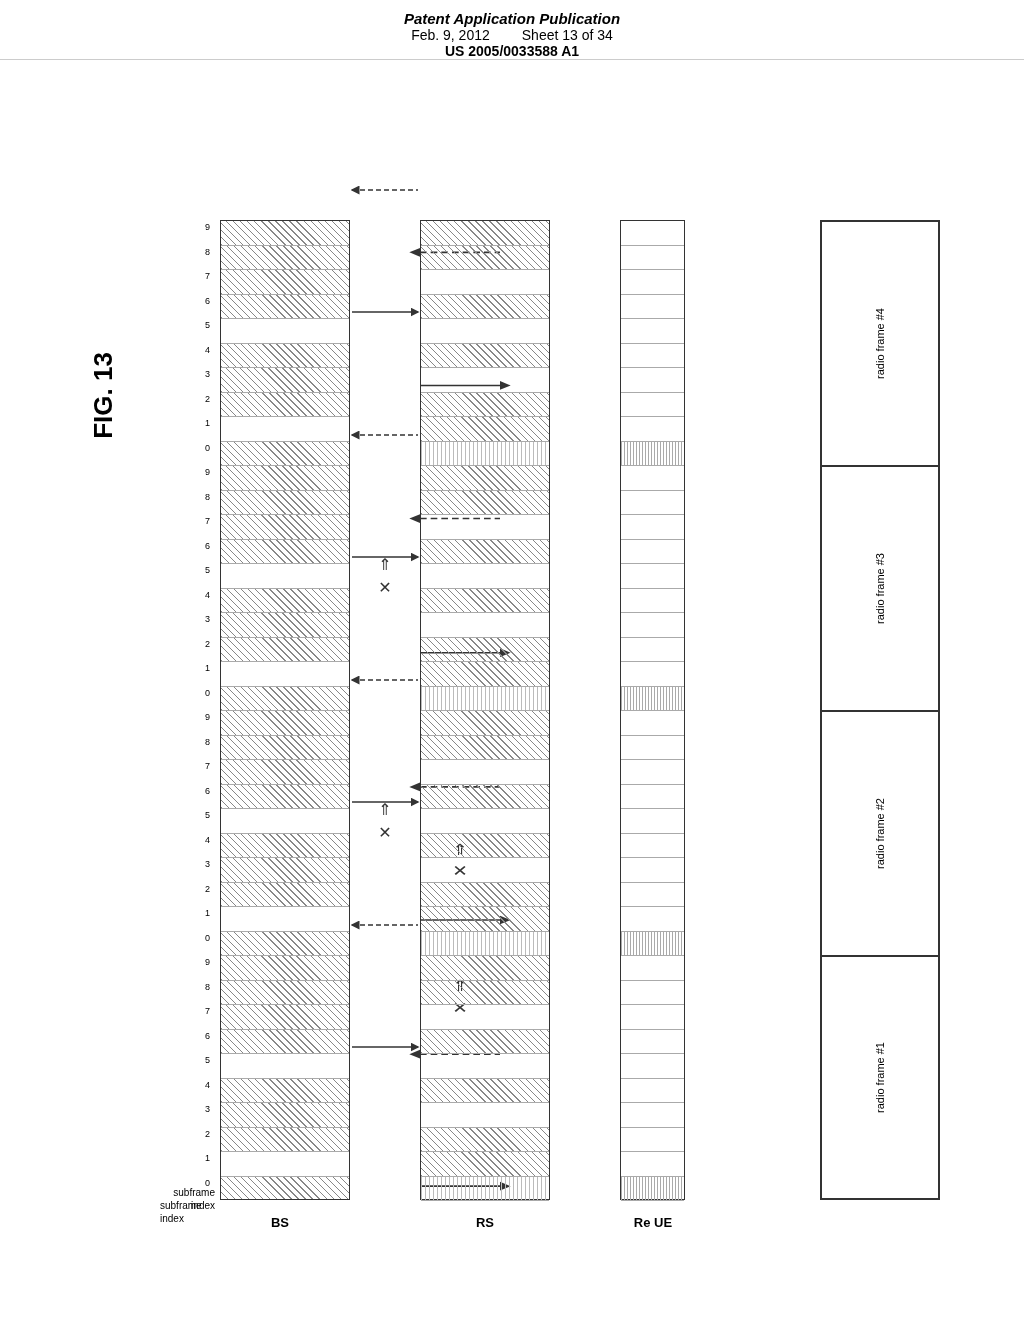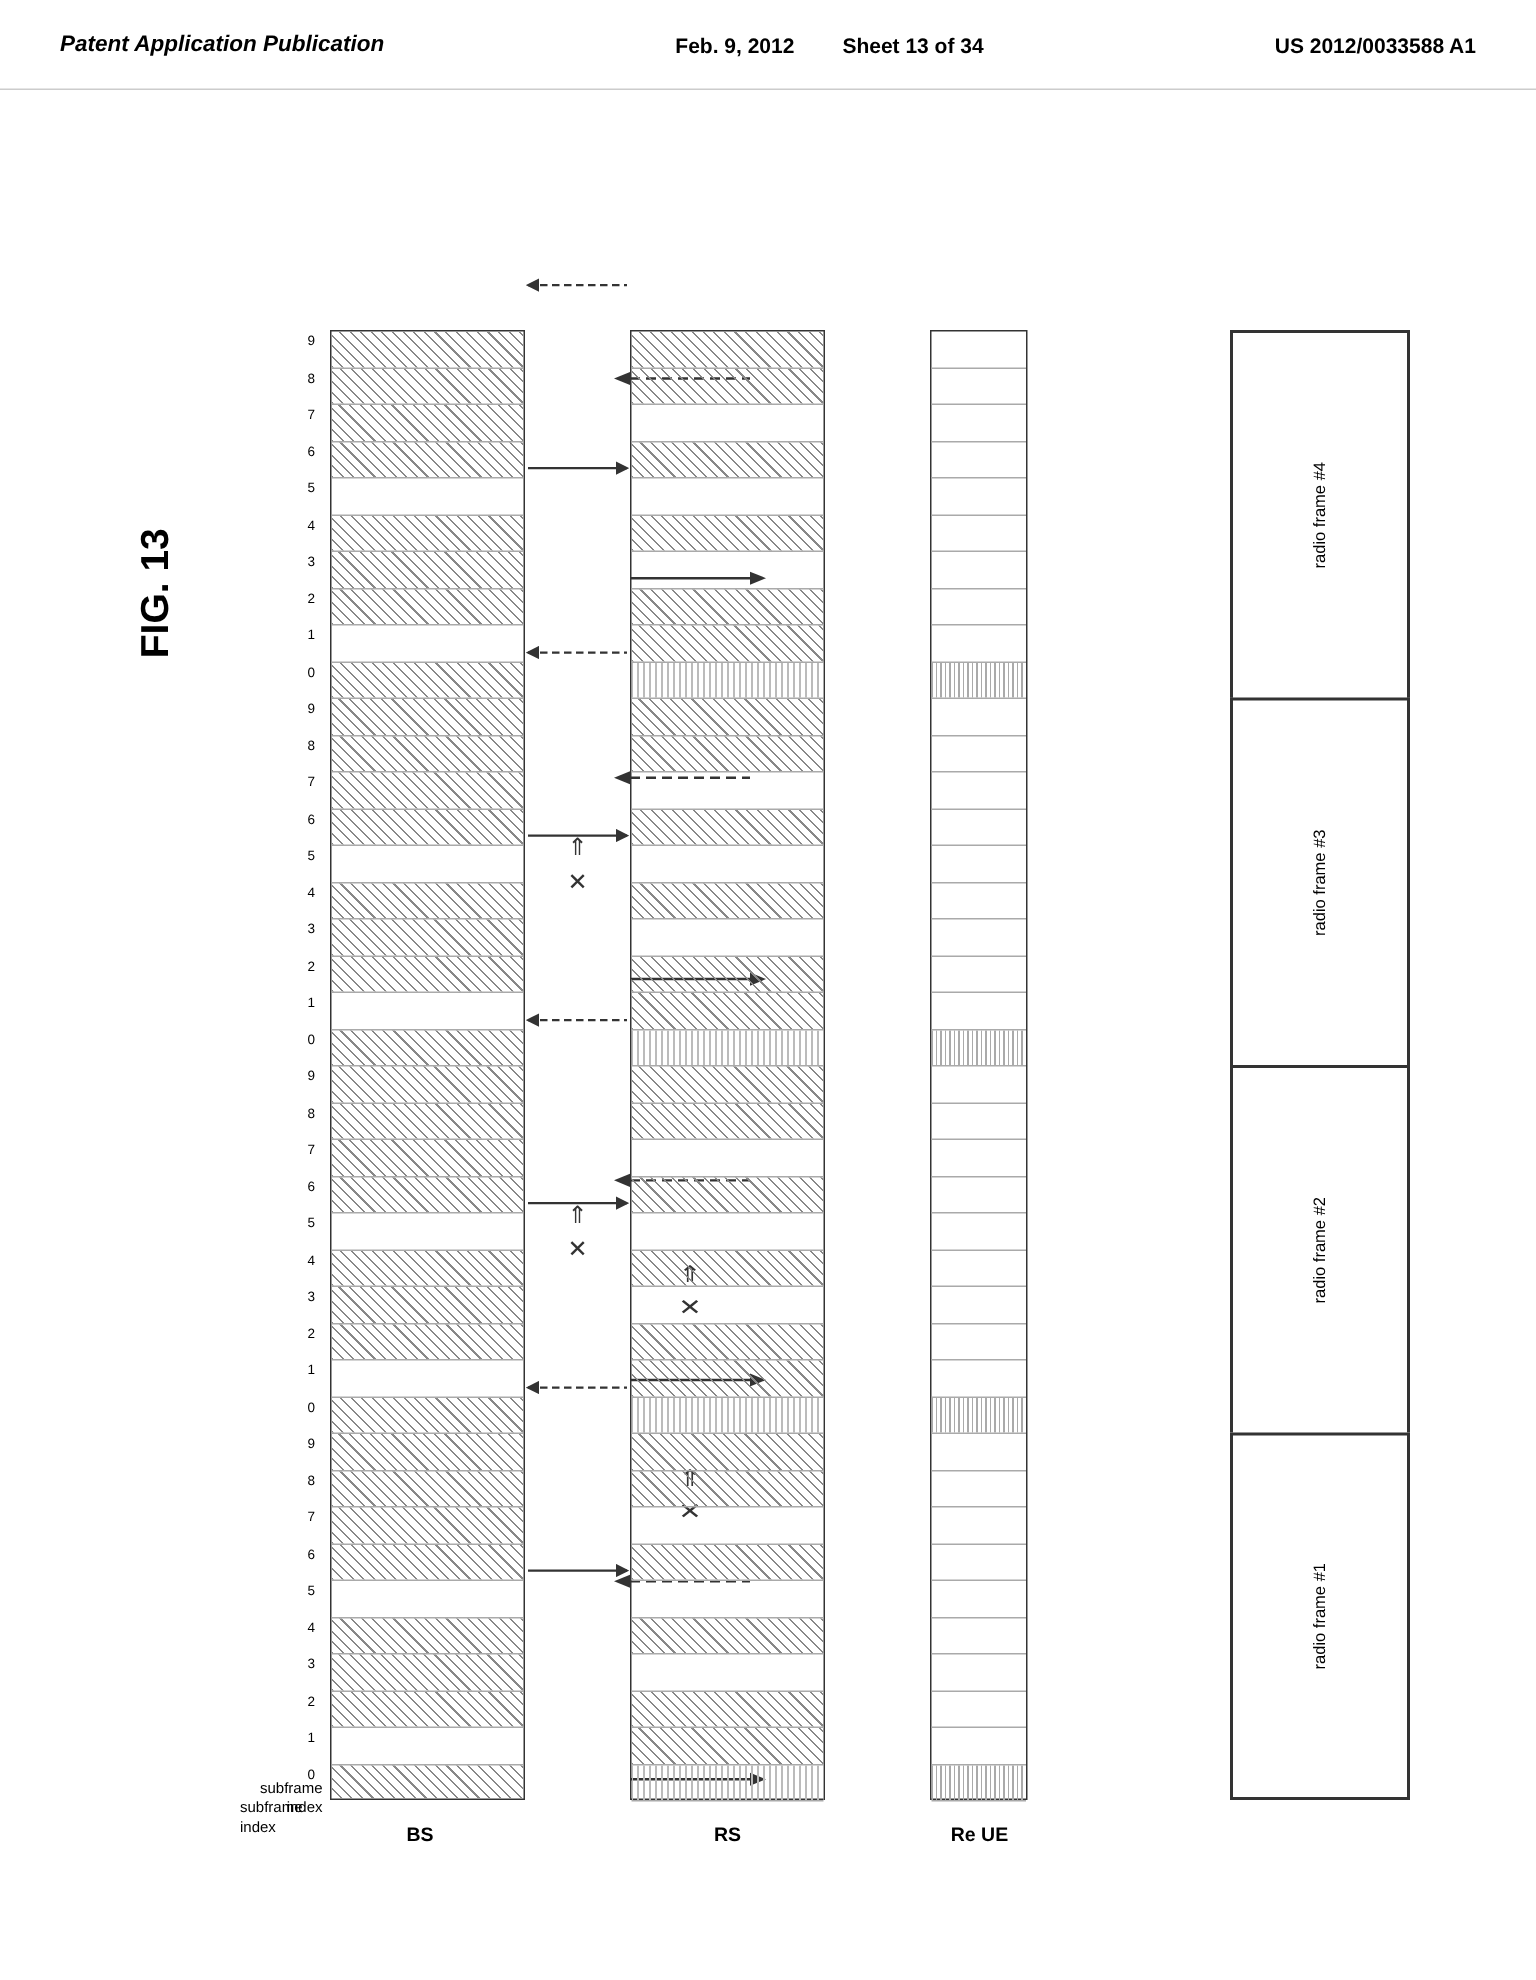--- a/index.html
+++ b/index.html
@@ -17,31 +17,31 @@
       position: absolute;
       top: 0;
       left: 0;
       right: 0;
       height: 60px;
       display: flex;
       align-items: center;
       justify-content: space-between;
       padding: 10px 40px;
       border-bottom: 1px solid #ccc;
+      flex-direction: column;
     }
     .header-left {
       font-size: 15px;
       font-weight: bold;
       font-style: italic;
     }
     .header-center {
       font-size: 14px;
       display: flex;
       gap: 32px;
-      font-weight: bold;
     }
     .header-right {
       font-size: 14px;
       font-weight: bold;
     }
 
     
     .fig-label {
       position: absolute;
       left: 60px;
@@ -95,21 +95,21 @@
   </style>
 </head>
 <body>
 
 <div class="header">
   <div class="header-left">Patent Application Publication</div>
   <div class="header-center">
     <span>Feb. 9, 2012</span>
     <span>Sheet 13 of 34</span>
   </div>
-  <div class="header-right">US 2012/0033588 A1</div>
+  <div class="header-right">US 2005/0033588 A1</div>
 </div>
 
 <div class="fig-label">FIG. 13</div>
 
 <div class="diagram-area">
 
   <svg class="arrows-svg" viewBox="0 0 600 1100" preserveAspectRatio="none">
 
     <line x1="195" y1="1014" x2="255" y2="1014" stroke="#333" stroke-width="1.5"></line>
     <polygon points="255,1010 263,1014 255,1018" fill="#333"></polygon>

